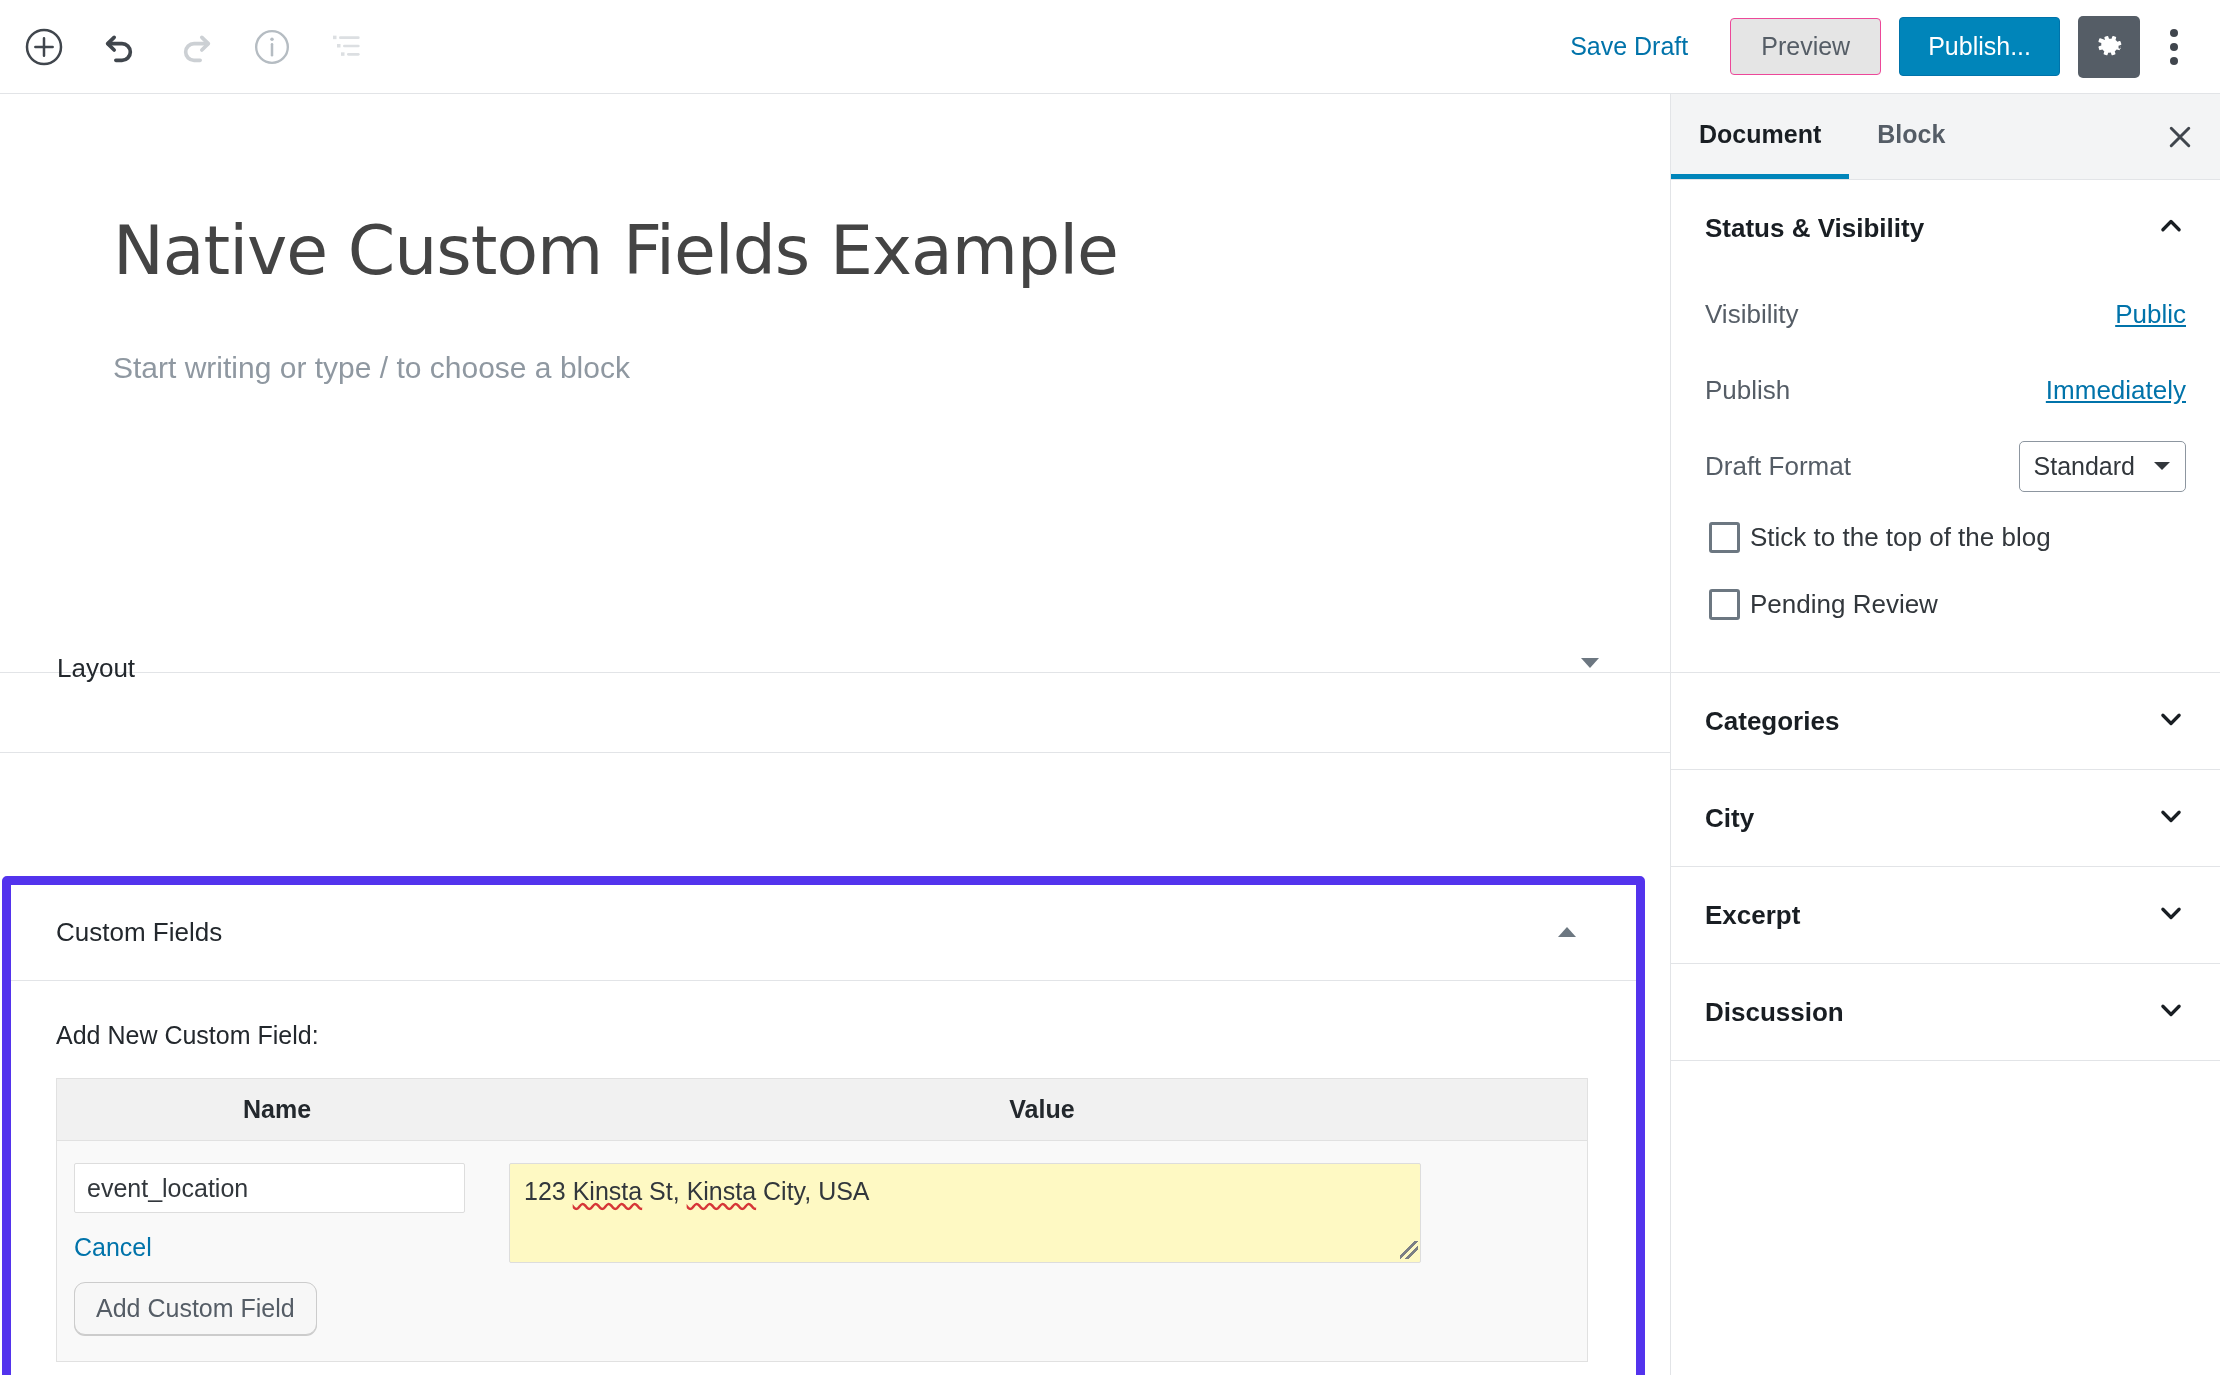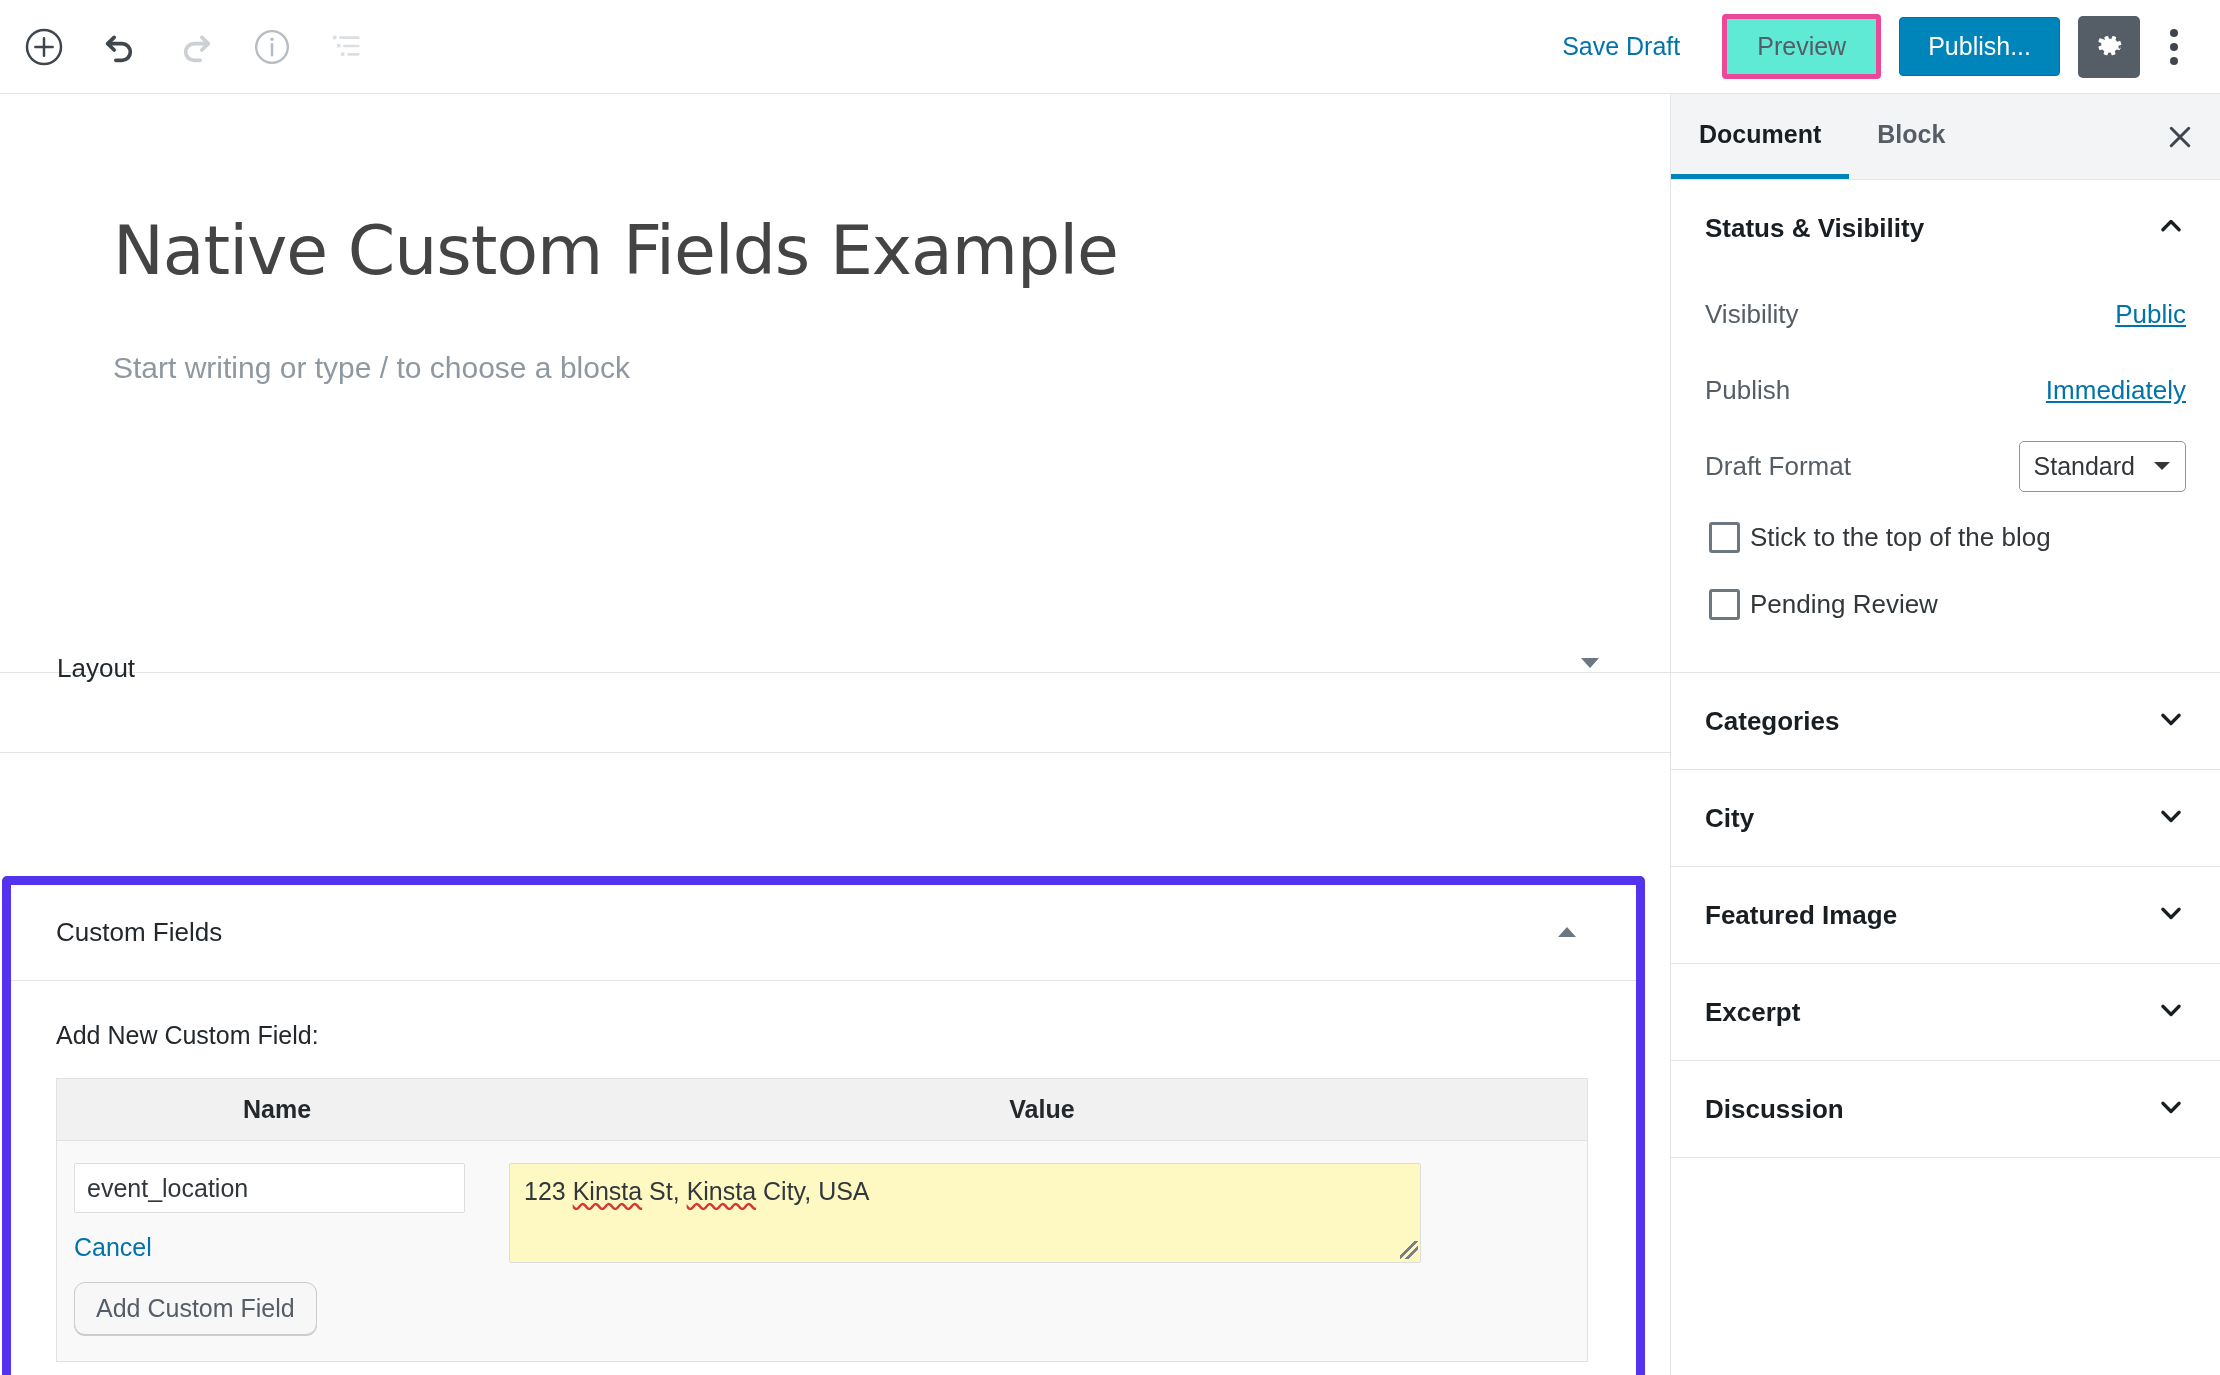--- a/index.html
+++ b/index.html
@@ -25,21 +25,21 @@
   }
   .tb-right {
     margin-left: auto; display: flex; align-items: center;
     gap: 0; padding-right: 22px;
   }
   .save-draft {
     color: #0073aa; font-size: 25px; background: none; border: none;
     cursor: pointer; padding: 10px 18px; margin-right: 24px;
   }
   .preview-btn {
-    background: #5eead4; border: 5px solid #ec4899; border-radius: 4px;
+    background: #e5e5e5; border: 1px solid #ec4899; border-radius: 4px;
     color: #555d66; font-size: 25px; padding: 13px 30px; cursor: pointer;
     margin-right: 18px;
   }
   .publish-btn {
     background: #0085ba; border: 1px solid #0073aa; border-radius: 4px;
     color: #ffffff; font-size: 25px; padding: 14px 28px; cursor: pointer;
     margin-right: 18px;
   }
   .gear-btn {
     width: 62px; height: 62px; background: #555d66; border: none;
@@ -412,30 +412,20 @@
     <div class="sb-sec-head">
       <span class="sb-sec-title">City</span>
       <span class="sb-sec-caret">
         <svg width="30" height="30" viewBox="0 0 24 24">
           <path d="M5.5 9 L12 15.6 L18.5 9" fill="none" stroke="#191e23" stroke-width="2.6" stroke-linecap="round" stroke-linejoin="round"></path>
         </svg>
       </span>
     </div>
   </div>
 
-  <div class="sb-section">
-    <div class="sb-sec-head">
-      <span class="sb-sec-title">Featured Image</span>
-      <span class="sb-sec-caret">
-        <svg width="30" height="30" viewBox="0 0 24 24">
-          <path d="M5.5 9 L12 15.6 L18.5 9" fill="none" stroke="#191e23" stroke-width="2.6" stroke-linecap="round" stroke-linejoin="round"></path>
-        </svg>
-      </span>
-    </div>
-  </div>
 
   <div class="sb-section">
     <div class="sb-sec-head">
       <span class="sb-sec-title">Excerpt</span>
       <span class="sb-sec-caret">
         <svg width="30" height="30" viewBox="0 0 24 24">
           <path d="M5.5 9 L12 15.6 L18.5 9" fill="none" stroke="#191e23" stroke-width="2.6" stroke-linecap="round" stroke-linejoin="round"></path>
         </svg>
       </span>
     </div>

